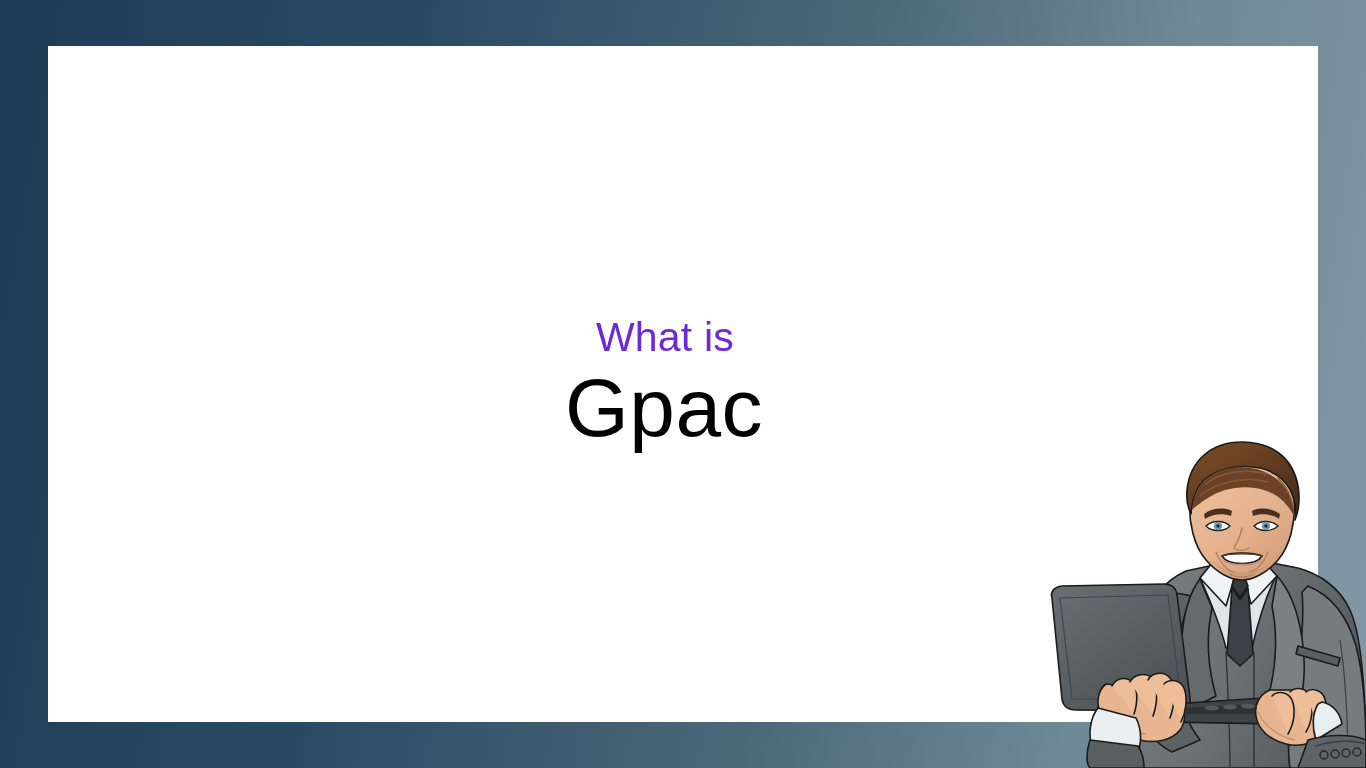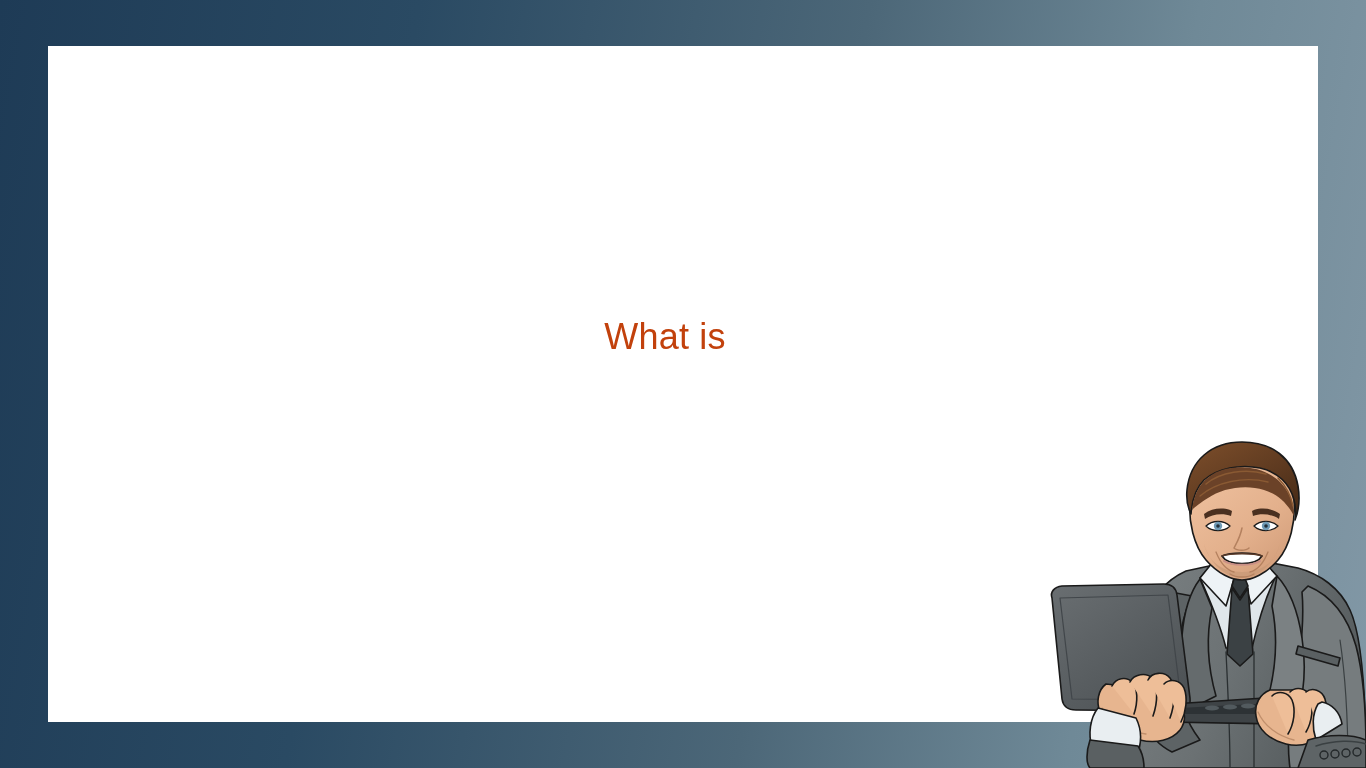--- a/index.html
+++ b/index.html
@@ -35,23 +35,23 @@
     left: 0;
     top: 0;
     width: 1270px;
     text-align: center;
     padding-top: 266px;
     pointer-events: none;
   }
 
   #eyebrow-text {
     display: block;
-    font-size: 36px;
+    font-size: 41px;
     line-height: 50px;
-    color: #c2410c;
+    color: #6d28d9;
     font-weight: normal;
     letter-spacing: 0.2px;
     margin-left: -36px;
   }
 
   #main-title {
     display: block;
     font-size: 82px;
     line-height: 96px;
     color: #000000;
@@ -73,20 +73,21 @@
 </style>
 </head>
 <body>
 
 <div id="slide">
 
   <div id="content-card">
 
     <div id="title-block">
       <span id="eyebrow-text">What is</span>
+      <span id="main-title">Gpac</span>
     </div>
 
   </div>
 
   <div id="presenter-illustration">
     <svg width="326" height="328" viewBox="0 0 326 328" xmlns="http://www.w3.org/2000/svg">
       <defs>
         <clipPath id="clipAll">
             <rect x="0" y="0" width="326" height="328"></rect>
           </clipPath>

